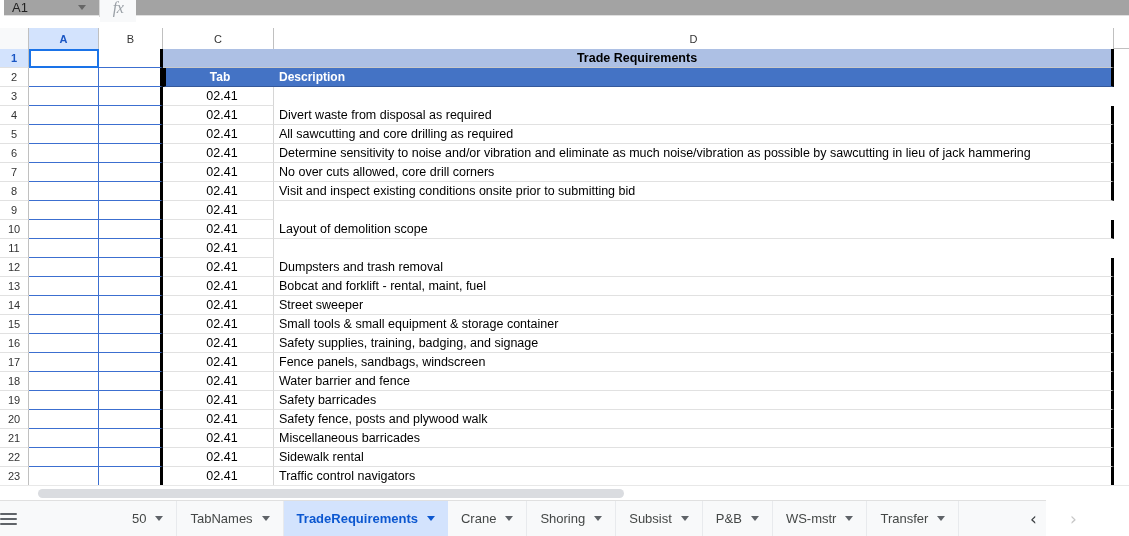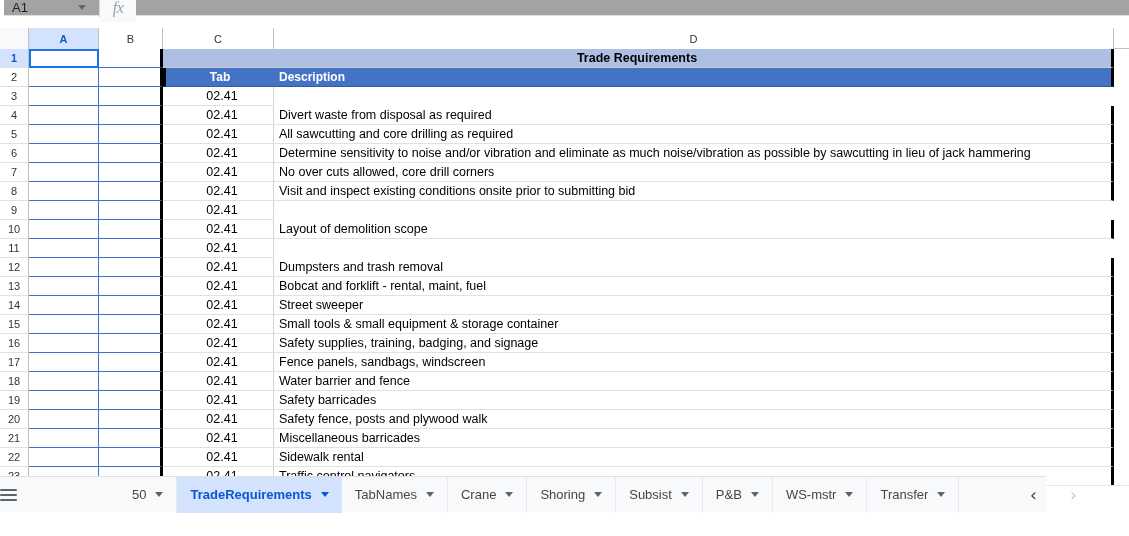--- a/index.html
+++ b/index.html
@@ -169,21 +169,21 @@
     border-top: 1px solid #e8e8e8;
   }
   .hscroll-thumb {
     position: absolute; left: 38px; top: 3px;
     width: 586px; height: 9px;
     background: #dadce0; border-radius: 5px;
   }
 
   
   .tabbar {
-    position: absolute; left: 0; top: 476px;
+    position: absolute; left: 0; top: 500px;
     width: 1046px; height: 36px;
     background: #f8f9fa;
     border-top: 1px solid #e0e0e0;
     display: flex; align-items: center; gap: 48px;
   }
   .all-sheets-btn {
     width: 40px; height: 36px;
     display: flex; align-items: center; justify-content: center;
   }
   .hamburger { width: 17px; }
@@ -427,26 +427,26 @@
         <span></span>
         <span></span>
     </div>
   </div>
   <div class="tab-sep"></div>
   <div id="sheet-tabs" style="display:flex;align-items:center;">
       <div class="sheet-tab">
         <span>50</span>
         <span class="tab-caret"></span>
       </div>
+      <div class="sheet-tab">
+        <span>TabNames</span>
+        <span class="tab-caret"></span>
+      </div>
       <div class="sheet-tab active">
         <span>TradeRequirements</span>
-        <span class="tab-caret"></span>
-      </div>
-      <div class="sheet-tab">
-        <span>TabNames</span>
         <span class="tab-caret"></span>
       </div>
       <div class="sheet-tab">
         <span>Crane</span>
         <span class="tab-caret"></span>
       </div>
       <div class="sheet-tab">
         <span>Shoring</span>
         <span class="tab-caret"></span>
       </div>

